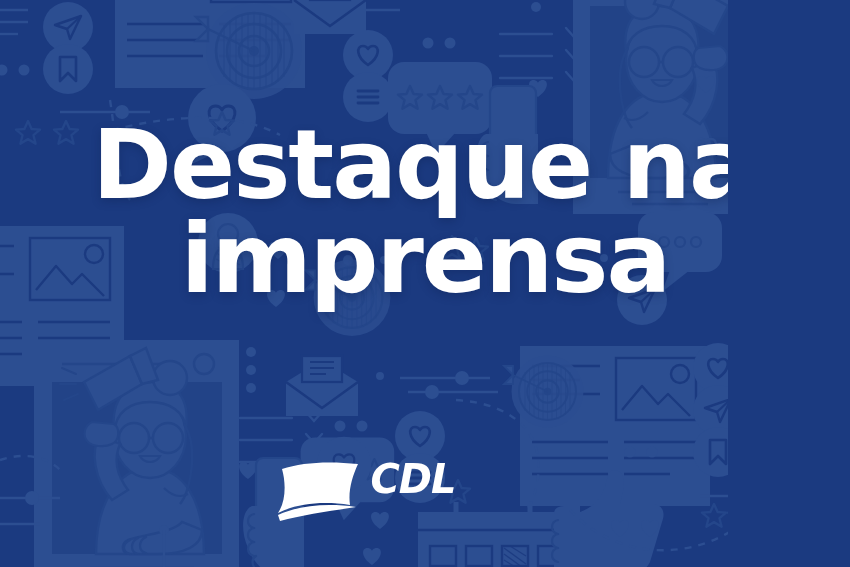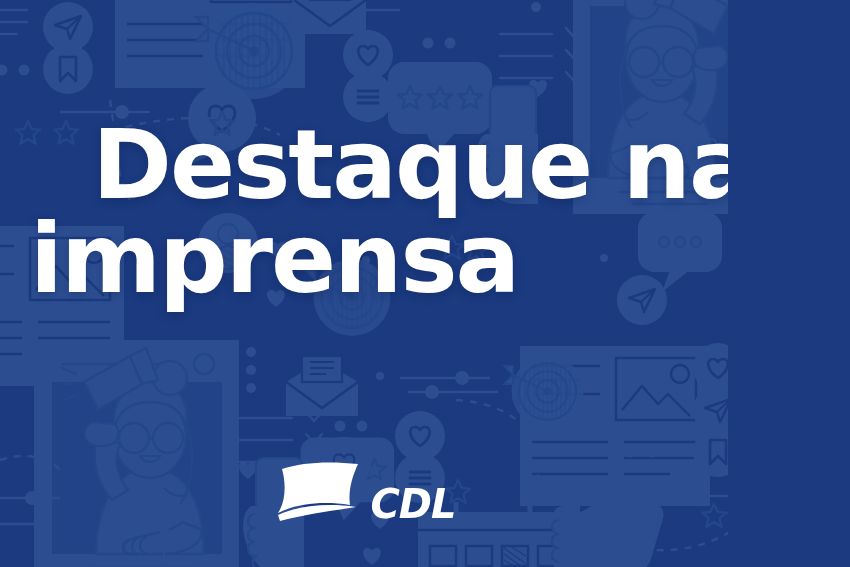--- a/index.html
+++ b/index.html
@@ -36,27 +36,27 @@
     line-height:0.98;
     letter-spacing:-2px;
     text-align:center;
     text-shadow:0 3px 10px rgba(10,28,70,0.30);
     width:790px;
     position:absolute;
     top:118px;
     left:30px;
   }
   #headline .line1{display:block;text-align:center;padding-right:6px;}
-  #headline .line2{display:block;text-align:left;}
+  #headline .line2{display:block;text-align:center;}
   #logo{
     position:absolute;
     left:0;right:0;
     bottom:44px;
     display:flex;
-    align-items:flex-end;
+    align-items:flex-start;
     justify-content:center;
     gap:4px;
   }
   #logo-mark{display:block;}
   #logo-words{
     display:flex;
     flex-direction:column;
     align-items:flex-start;
     line-height:1;
     color:#ffffff;

